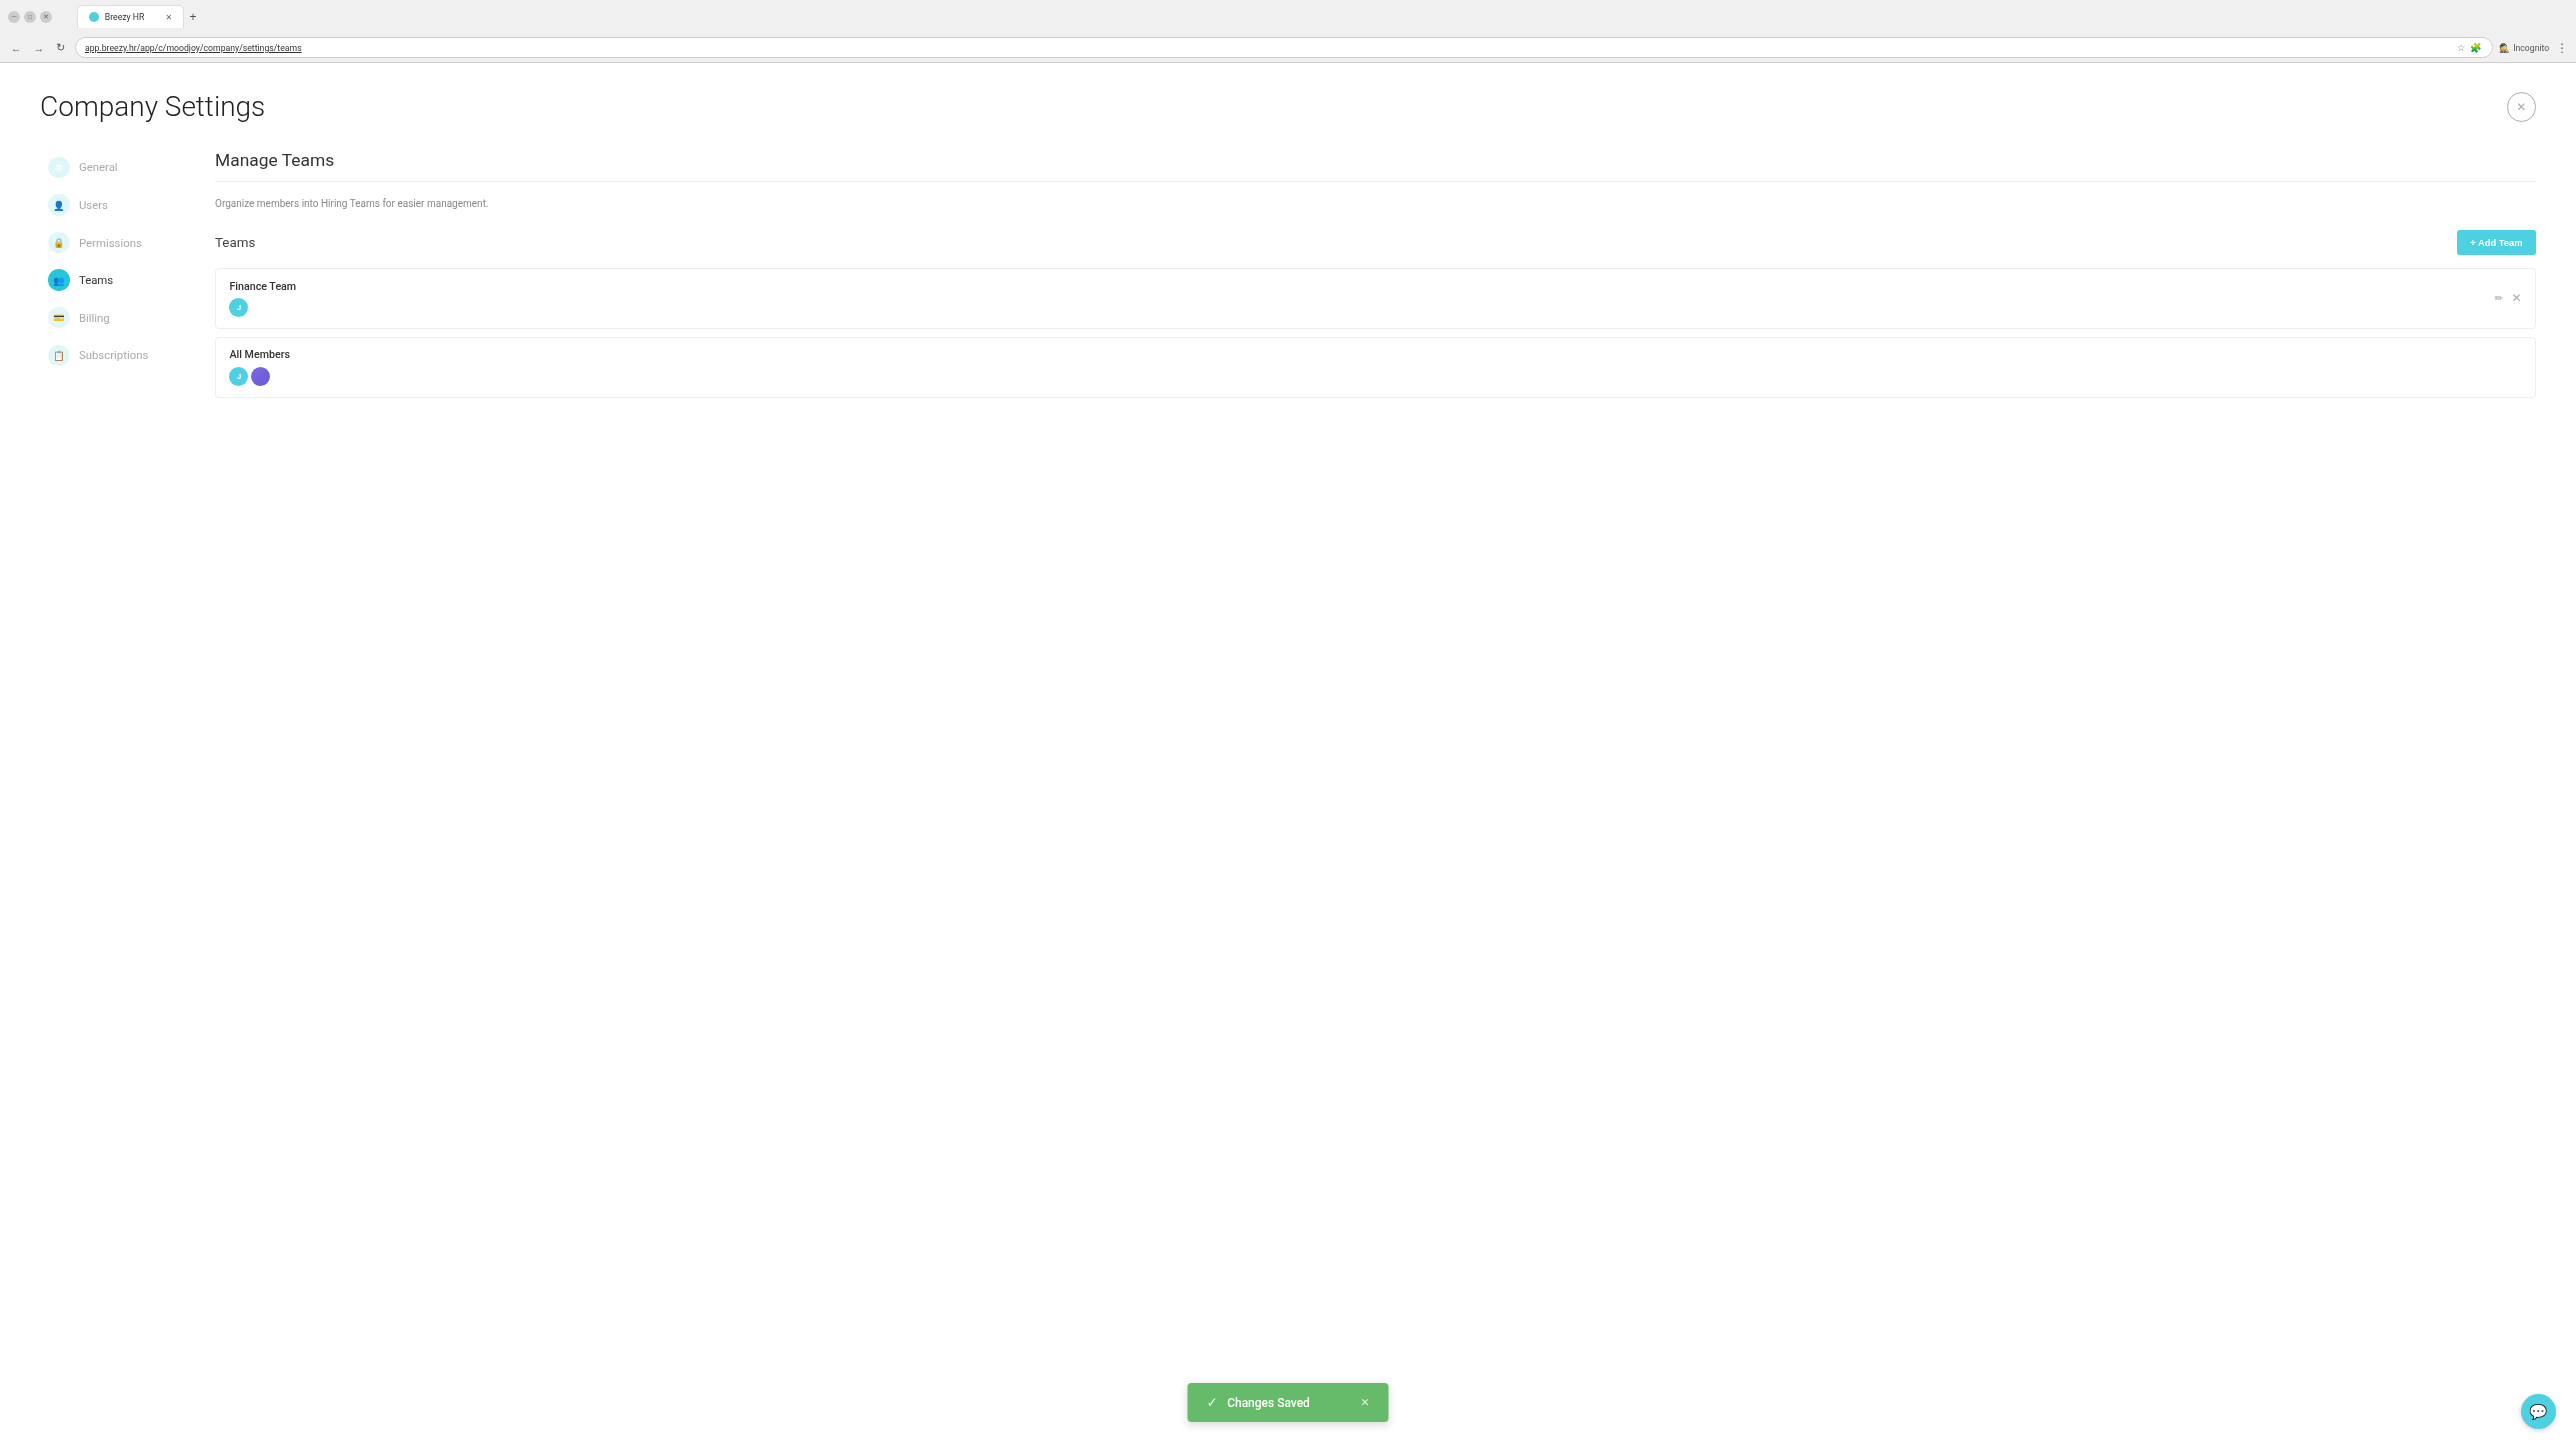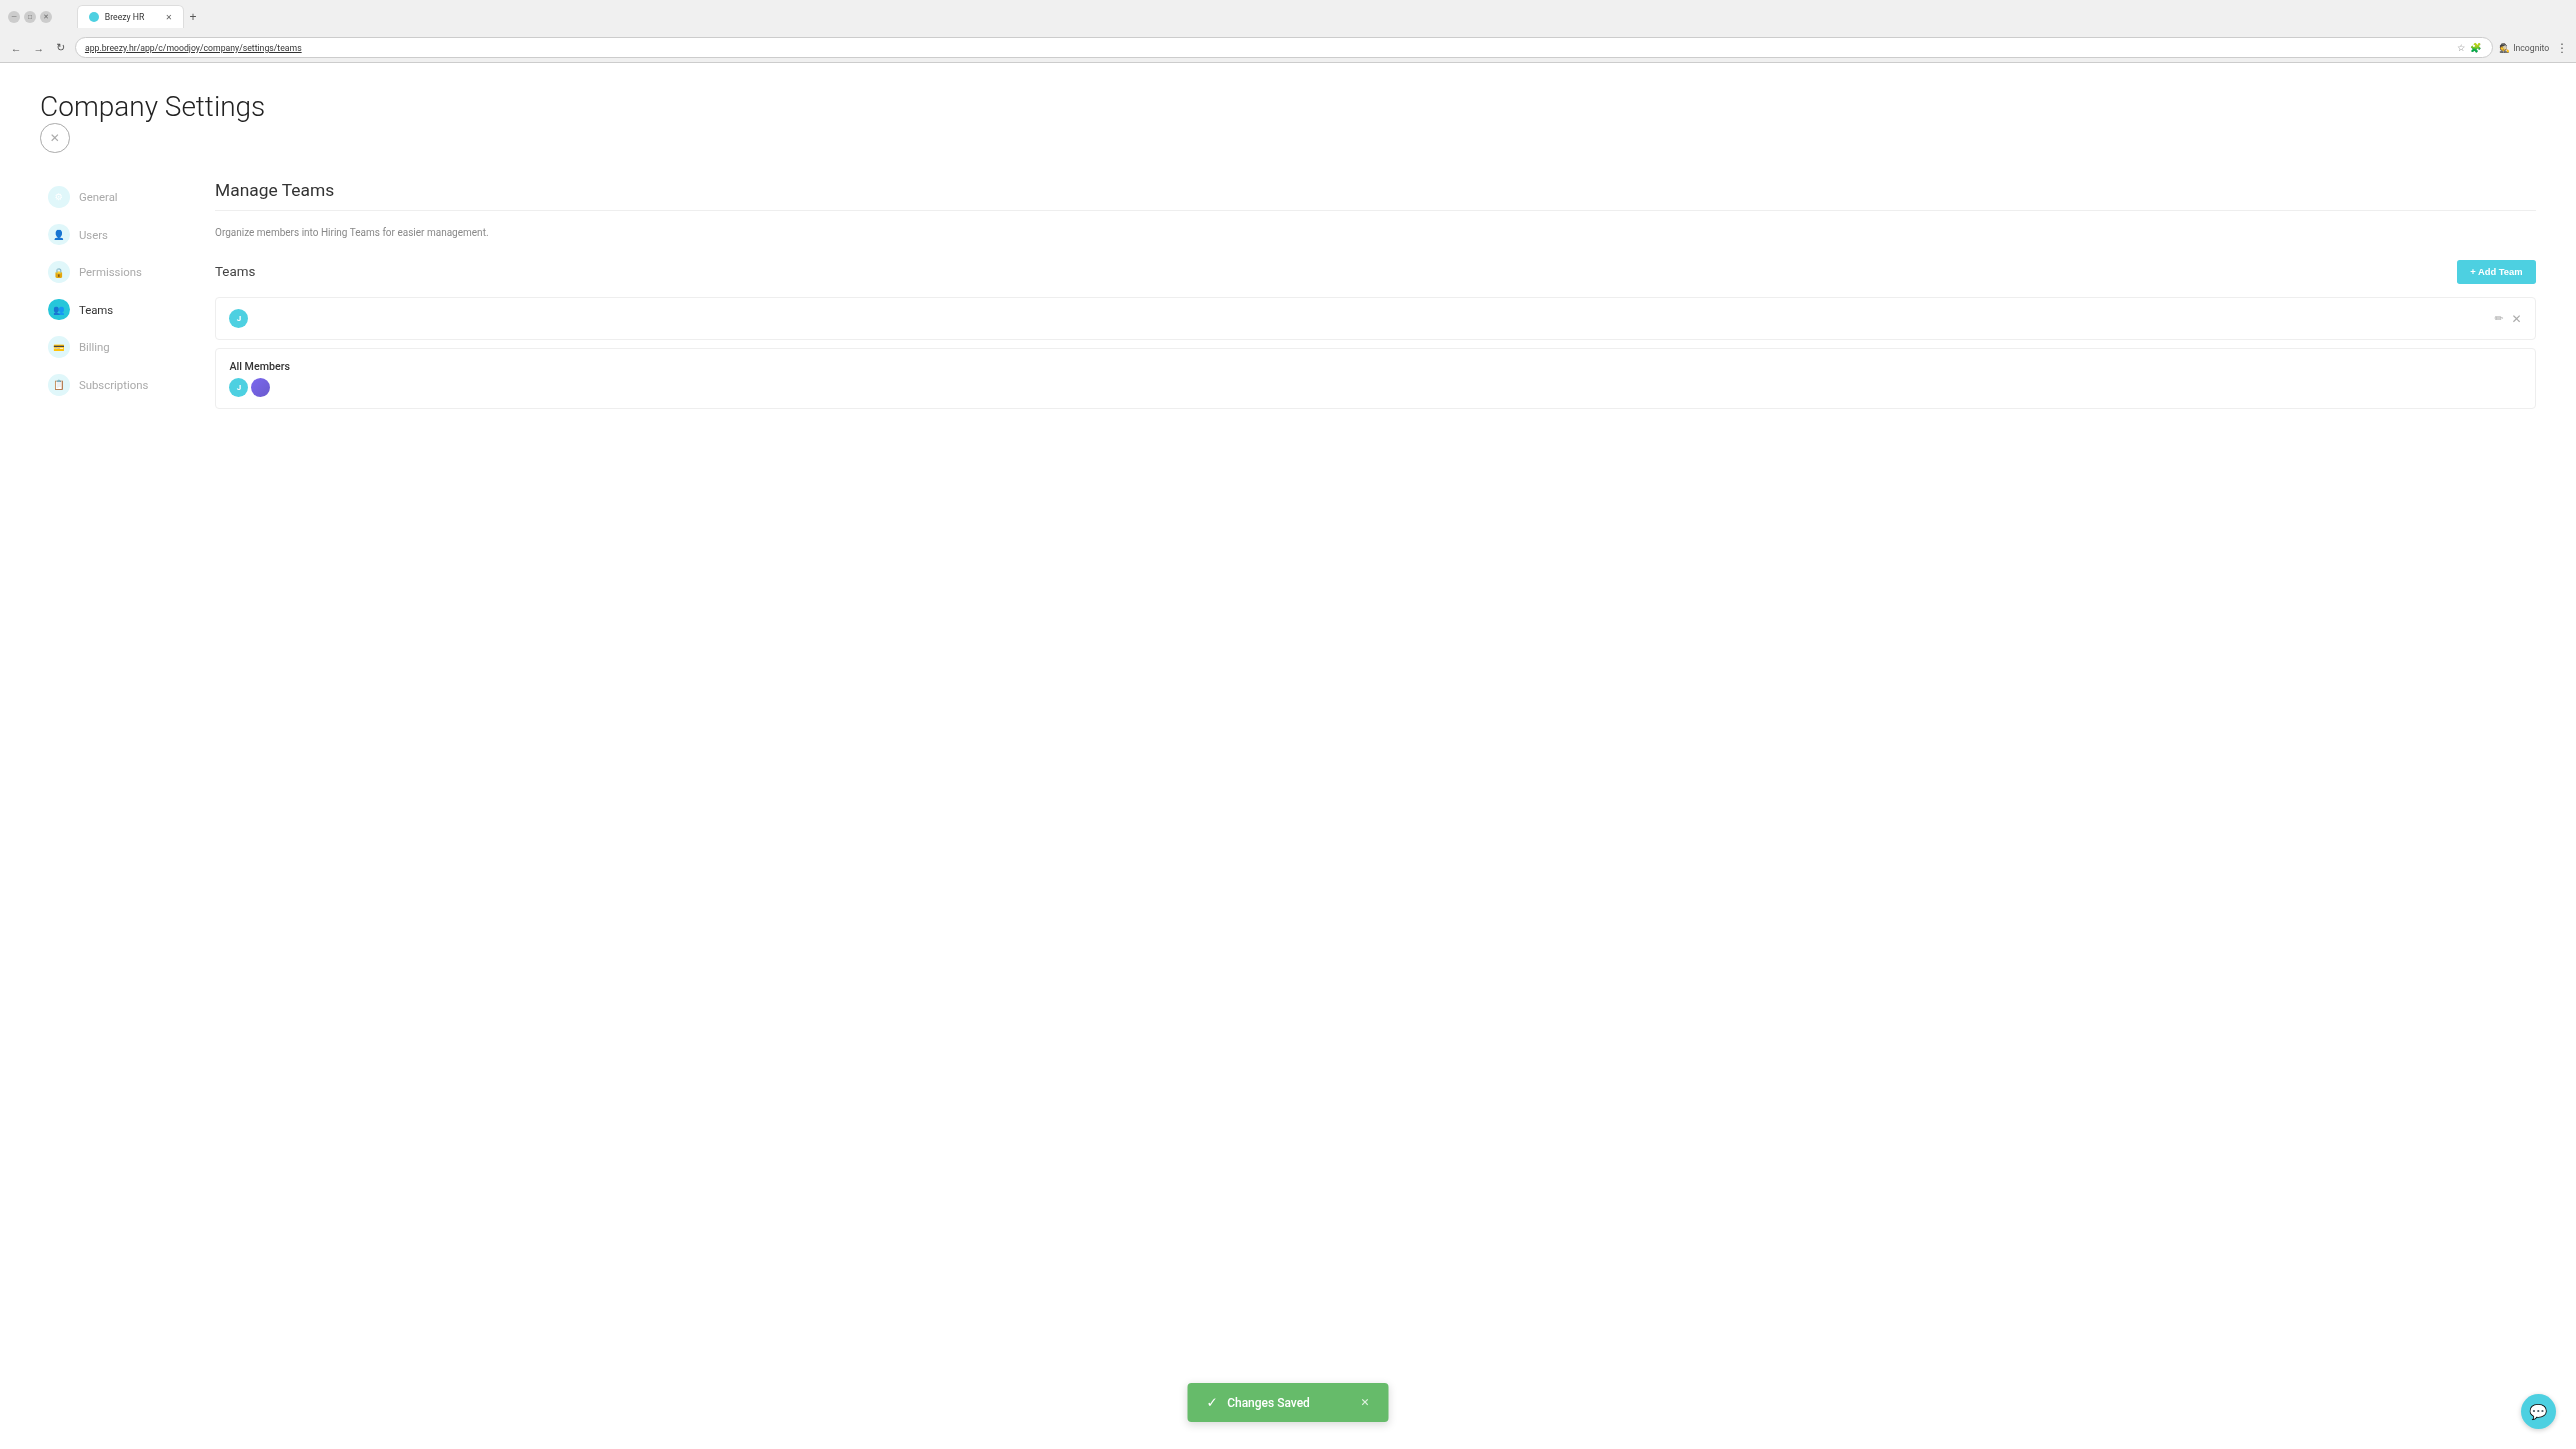--- a/index.html
+++ b/index.html
@@ -134,23 +134,22 @@
     
     .page-content {
       background: #fff;
       min-height: calc(100vh - 74px);
       position: relative;
     }
 
     .page-header {
       padding: 27px 40px 13.4px;
       display: flex;
-      align-items: flex-start;
+      align-items: center;
       justify-content: space-between;
-      flex-direction: column;
     }
     .page-title {
       font-size: 28px;
       font-weight: 300;
       color: #222;
     }
     .close-btn {
       width: 29.5px; height: 29.5px;
       border-radius: 50%;
       border: 1.3px solid #aaa;
@@ -434,20 +433,21 @@
       <hr class="divider">
       <p class="section-desc">Organize members into Hiring Teams for easier management.</p>
 
       <div class="teams-section-header">
         <span class="teams-label">Teams</span>
         <button class="add-team-btn">+ Add Team</button>
       </div>
 
       <div class="team-item">
         <div class="team-info">
+          <div class="team-name">Finance Team</div>
           <div class="avatars">
             <div class="avatar avatar-j">J</div>
           </div>
         </div>
         <div class="team-actions">
           <button class="team-edit-btn">✏</button>
           <button class="team-delete-btn">✕</button>
         </div>
       </div>
 

